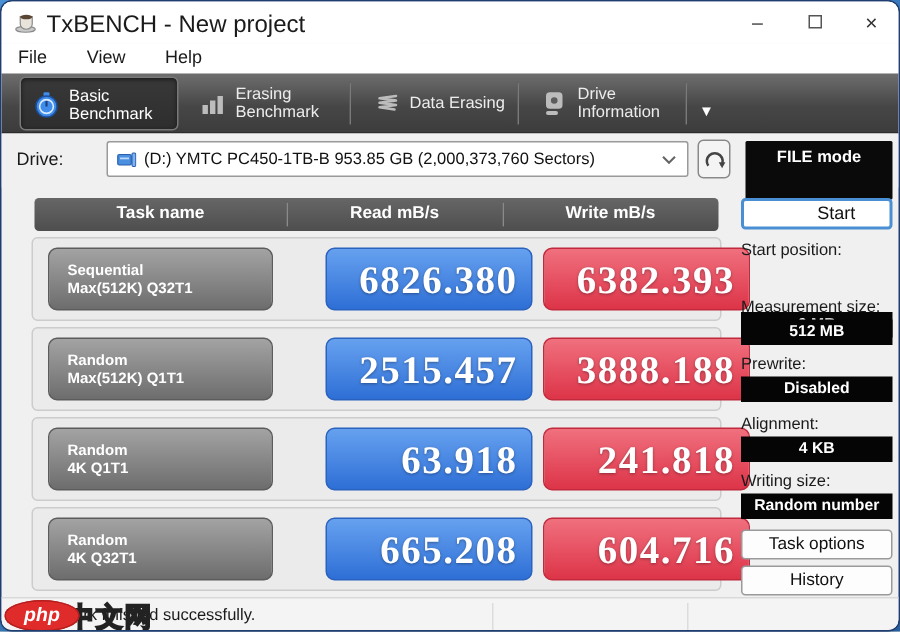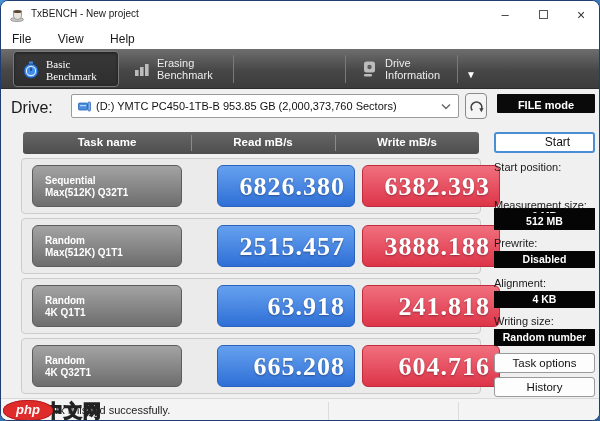--- a/index.html
+++ b/index.html
@@ -8,52 +8,52 @@
 
   .window {
     position:absolute; left:0; top:0; width:600px; height:421px;
     background:#f0f0f0; border-radius:8px; overflow:hidden;
     border:1px solid #1f3d70; box-shadow:0 4px 14px rgba(0,0,0,.35);
   }
 
   
   .titlebar { position:absolute; left:0; top:0; width:100%; height:28px; background:#ffffff; }
   .app-icon { position:absolute; left:9px; top:7px; width:15px; height:14px; }
-  .title-text { position:absolute; left:30px; top:7px; font-size:10px; color:#1a1a1a; }
+  .title-text { position:absolute; left:30px; top:7px; font-size:16px; color:#1a1a1a; }
   .win-btn { position:absolute; top:0; width:40px; height:28px; text-align:center; line-height:28px; font-size:13px; color:#333; cursor:default; }
   .btn-min { left:484px; }
   .btn-max { left:522px; }
   .btn-max .box { display:inline-block; width:9px; height:9px; border:1px solid #555; margin-top:9px; }
   .btn-close { left:560px; font-size:14px; }
 
   
   .menubar { position:absolute; left:0; top:28px; width:100%; height:20px; background:#ffffff; }
   .menu-item { display:inline-block; padding:2px 11px; font-size:12px; color:#1a1a1a; }
 
   
   .toolbar { position:absolute; left:0; top:48px; width:100%; height:40px;
     background:linear-gradient(#6e6e6e,#474747 55%,#3c3c3c); border-bottom:1px solid #2c2c2c; }
   .tab { position:absolute; top:2px; height:36px; color:#ececec; font-size:11px; line-height:12px; }
   .tab .ticon { position:absolute; left:8px; top:9px; width:18px; height:18px; }
   .tab .tlabel { position:absolute; left:32px; top:6px; white-space:nowrap; }
   .tab.single .tlabel { top:12px; }
-  .tab-active { background:linear-gradient(#383838,#2e2e2e); border:1px solid #797979; border-radius:4px; box-shadow:inset 0 1px 3px rgba(0,0,0,.55); color:#ffffff;font-family:Liberation Serif, serif; }
+  .tab-active { background:linear-gradient(#383838,#2e2e2e); border:1px solid #797979; border-radius:4px; box-shadow:inset 0 1px 3px rgba(0,0,0,.55); color:#ffffff; }
   .tab-sep { position:absolute; top:6px; width:1px; height:28px; background:#2e2e2e; border-right:1px solid #7a7a7a; }
   .toolbar-caret { position:absolute; top:20px; font-size:10px; color:#ffffff; }
 
   
   .drive-row { position:absolute; left:0; top:88px; width:100%; height:36px; background:#f0f0f0; }
-  .drive-label { position:absolute; left:10px; top:10px; font-size:16px; color:#1a1a1a; }
+  .drive-label { position:absolute; left:10px; top:10px; font-size:12px; color:#1a1a1a; }
   .drive-combo { position:absolute; left:70px; top:5px; width:388px; height:24px; background:#ffffff; border:1px solid #9a9a9a; border-radius:2px; }
   .drive-ico { position:absolute; left:6px; top:6px; width:13px; height:11px; }
   .drive-text { position:absolute; left:24px; top:5px; font-size:11px; color:#111; white-space:nowrap; }
   .combo-chevron { position:absolute; right:7px; top:8px; }
   .refresh-btn { position:absolute; left:464px; top:4px; width:22px; height:26px; background:#f4f4f4; border:1px solid #8a8a8a; border-radius:4px; }
   .refresh-btn svg { position:absolute; left:3px; top:5px; }
-  .filemode-btn { position:absolute; left:496px; top:5px; width:98px; height:19px; background:#0a0a0a; color:#ffffff; font-size:11px; font-weight:bold; text-align:center; line-height:23px; border-radius:1px; }
+  .filemode-btn { position:absolute; left:496px; top:5px; width:98px; height:39px; background:#0a0a0a; color:#ffffff; font-size:11px; font-weight:bold; text-align:center; line-height:23px; border-radius:1px; }
 
   
   .thead { position:absolute; left:22px; top:131px; width:456px; height:22px;
     background:linear-gradient(#666666,#4e4e4e); border-radius:3px; color:#ffffff; font-weight:bold; font-size:11.5px; }
   .thead .col { position:absolute; top:4px; text-align:center; }
   .col-task  { left:0;   width:168px; }
   .col-read  { left:168px; width:144px; }
   .col-write { left:312px; width:144px; }
   .thead .vline { position:absolute; top:3px; width:1px; height:16px; background:#2e2e2e; border-right:1px solid #8a8a8a; }
 
@@ -138,20 +138,28 @@
         <rect x="2" y="10" width="3.6" height="6" fill="#bcbcbc"></rect>
         <rect x="7" y="7" width="3.6" height="9" fill="#bcbcbc"></rect>
         <rect x="12" y="4" width="3.6" height="12" fill="#bcbcbc"></rect>
       </svg>
       <span class="tlabel">
         <span>Erasing</span><br><span>Benchmark</span>
       </span>
     </div>
     <div class="tab-sep" style="left:232px;"></div>
 
+    <div class="tab single" style="left:240px; width:100px;">
+      <svg class="ticon" viewBox="0 0 18 18">
+        <path d="M15 4 L4 5.5 L15 7 L4 8.5 L15 10 L4 11.5 L14 13" fill="none" stroke="#bcbcbc" stroke-width="1.7" stroke-linejoin="round" stroke-linecap="round"></path>
+      </svg>
+      <span class="tlabel">
+        <span>Data Erasing</span>
+      </span>
+    </div>
     <div class="tab-sep" style="left:344px;"></div>
 
     <div class="tab" style="left:352px; width:104px;">
       <svg class="ticon" viewBox="0 0 18 18">
         <rect x="3" y="1.5" width="11" height="11" rx="2.5" fill="#bcbcbc"></rect>
         <circle cx="8.5" cy="7" r="2.2" fill="#5c5c5c"></circle>
         <rect x="3" y="14" width="8" height="2.6" rx="1.3" fill="#bcbcbc"></rect>
       </svg>
       <span class="tlabel">
         <span>Drive</span><br><span>Information</span>

